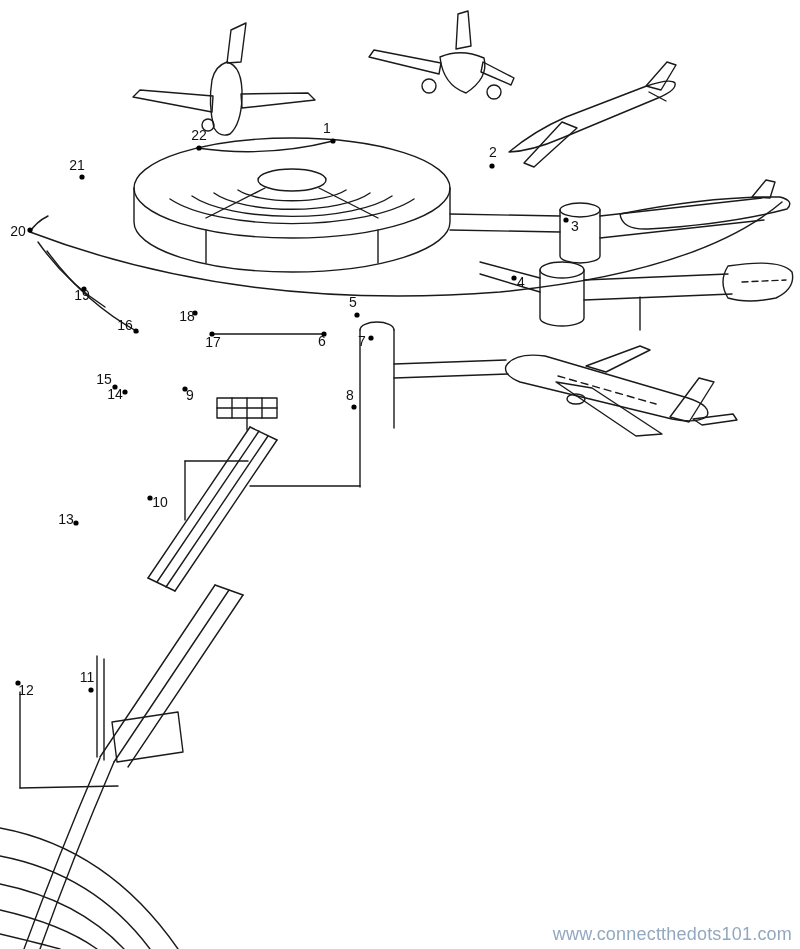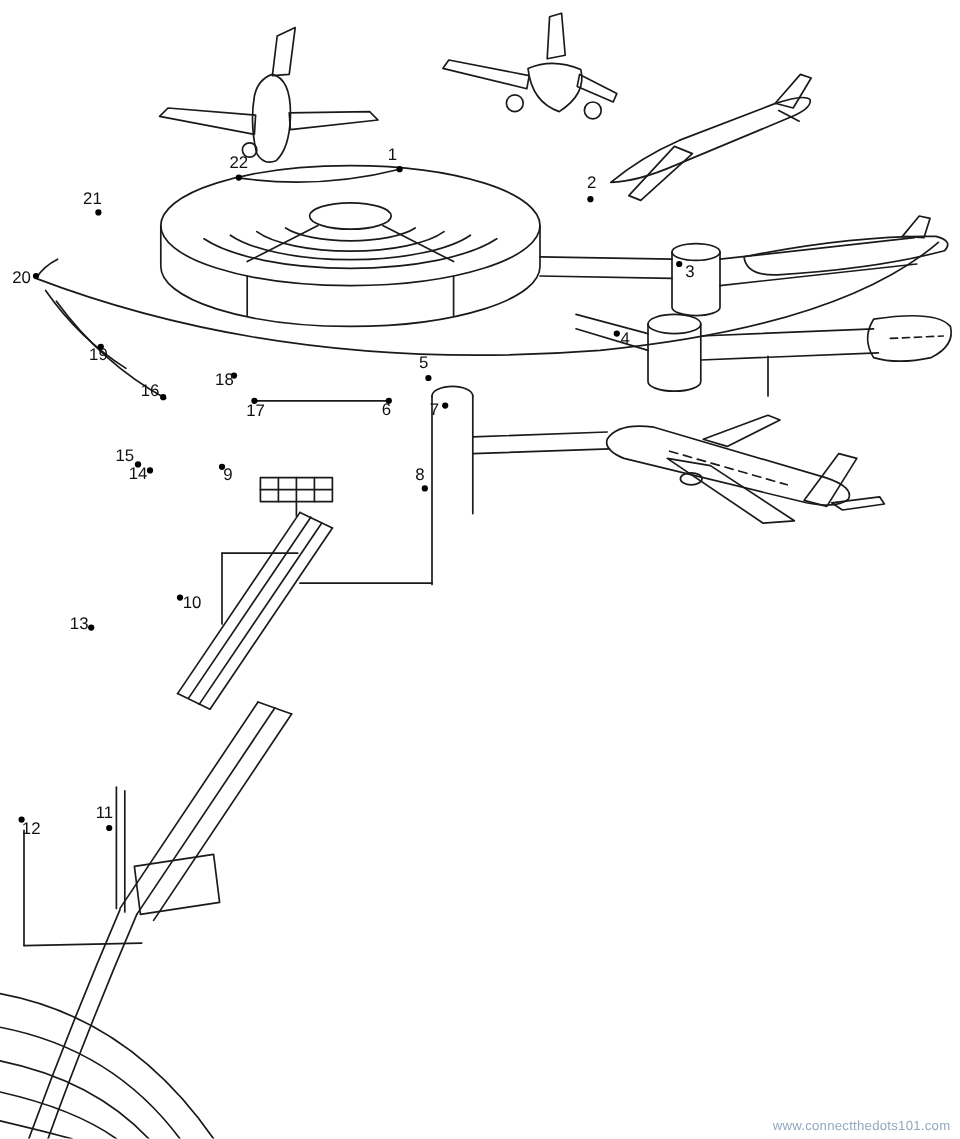--- a/index.html
+++ b/index.html
@@ -6,21 +6,21 @@
   .sheet{
     position:relative;width:800px;height:949px;background:#ffffff;
     font-family:"Liberation Sans",sans-serif;overflow:hidden;
   }
   .sheet svg{position:absolute;left:0;top:0;}
   .art *{fill:none;stroke:#1a1a1a;stroke-width:1.4;stroke-linejoin:round;stroke-linecap:round;}
   .dot{fill:#000000;stroke:none;}
   .dot-label{font-size:14px;fill:#111111;font-family:"Liberation Sans",sans-serif;}
   .watermark{
     position:absolute;right:8px;bottom:4px;
-    font-size:11px;letter-spacing:0.2px;
+    font-size:18px;letter-spacing:0.2px;
     font-family:"Liberation Sans",sans-serif;
   }
 </style>
 </head>
 <body>
 
 <div class="sheet">
   <svg width="800" height="949" viewBox="0 0 800 949">
 
     <g class="art">

